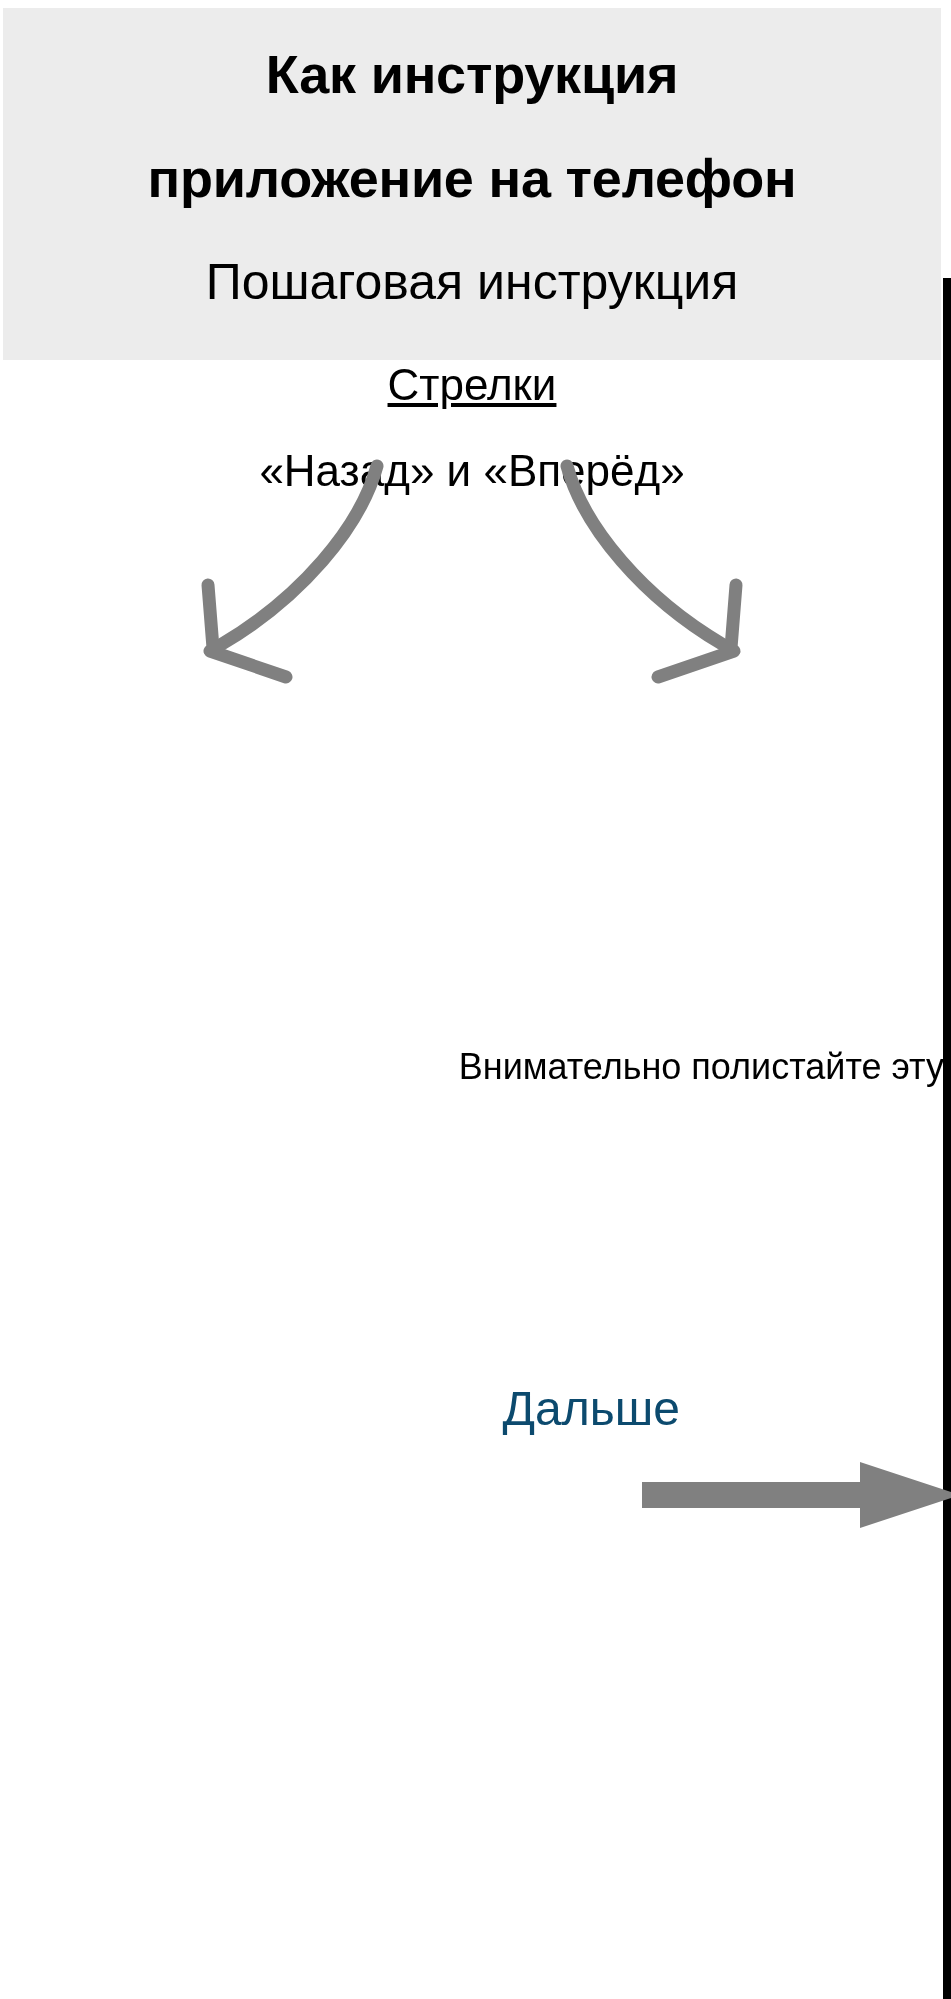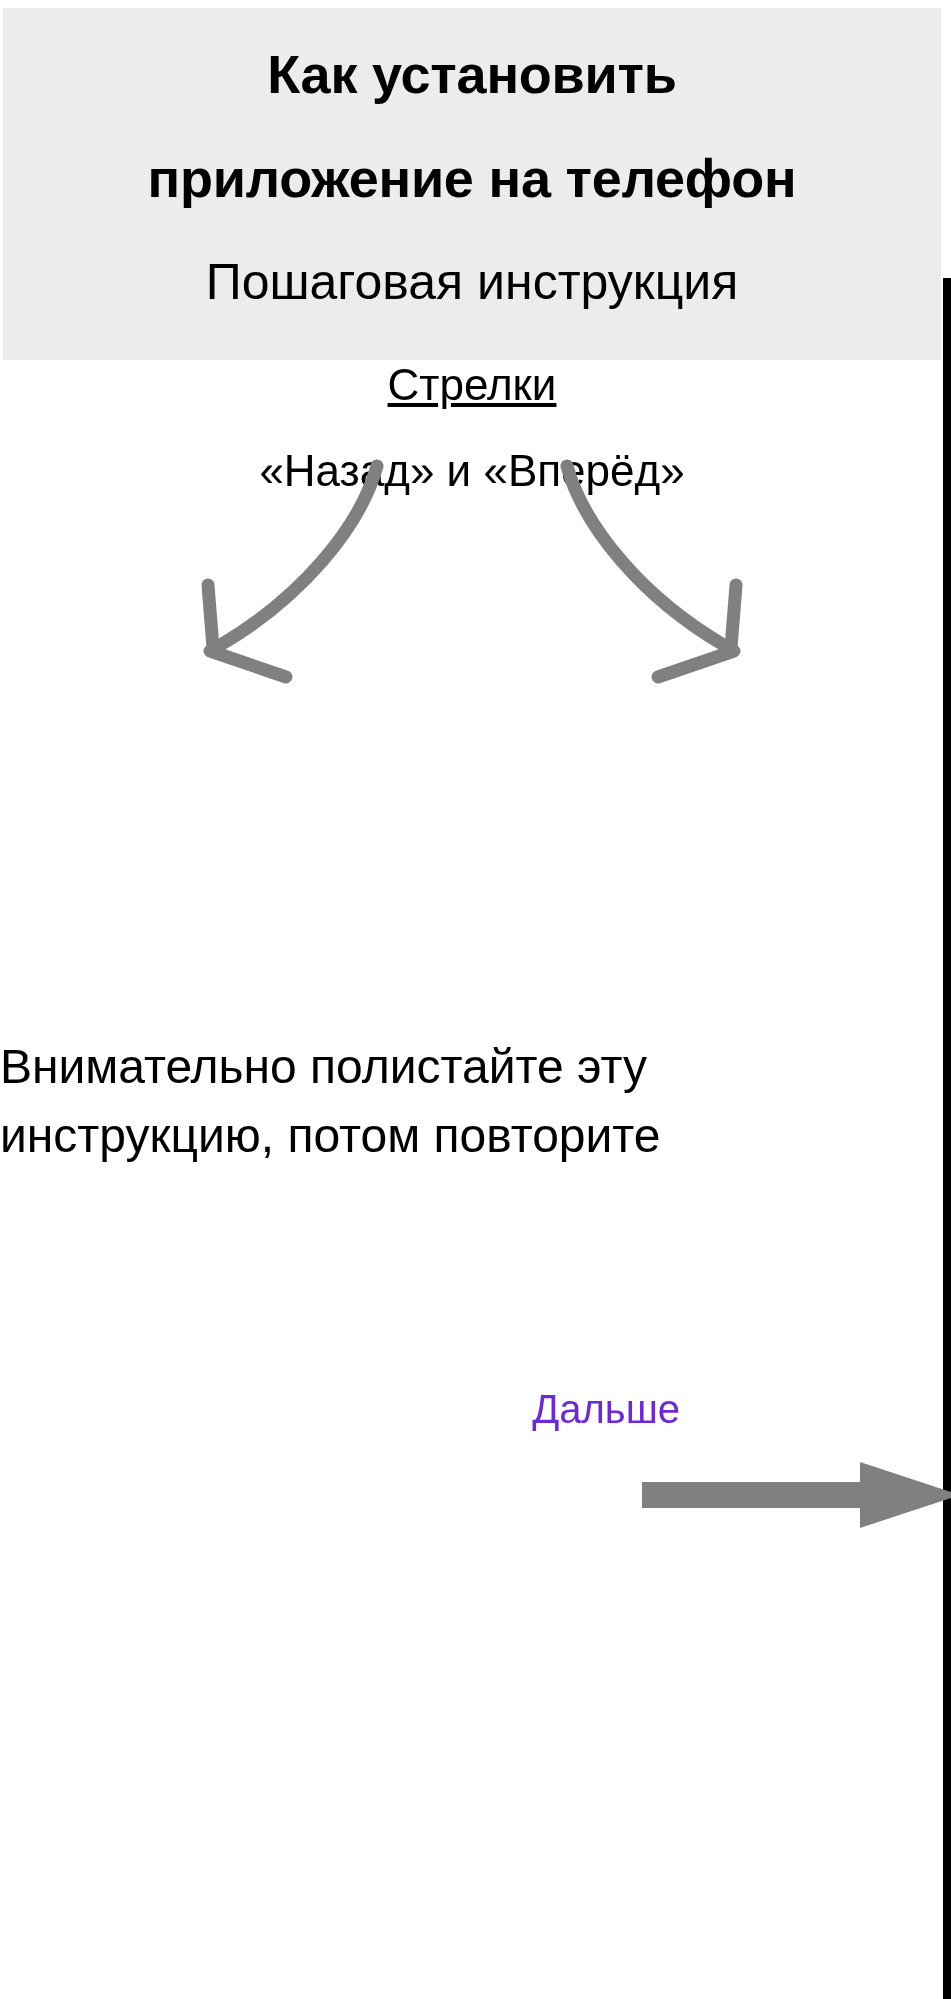--- a/index.html
+++ b/index.html
@@ -92,61 +92,61 @@
     height: 500px;
     pointer-events: none;
   }
 
   
   .paragraph {
     position: absolute;
     left: 0;
     top: 672px;
     width: 944px;
-    text-align: left;
-    font-size: 48px;
+    text-align: right;
+    font-size: 36px;
     color: #000000;
     line-height: 69px;
   }
 
   
   .next-wrap {
     position: absolute;
     left: 0;
     top: 1020px;
     width: 944px;
     height: 160px;
   }
   .next-label {
     position: absolute;
     right: 264px;
     top: 0px;
-    font-size: 40px;
-    color: #6d28d9;
+    font-size: 48px;
+    color: #0c4a6e;
     line-height: 58px;
     white-space: nowrap;
     text-align: right;
   }
   .next-arrow {
     position: absolute;
     left: 642px;
     top: 80px;
     width: 320px;
     height: 70px;
   }
 </style>
 </head>
 <body>
 
 <div id="slide">
 
   <div class="right-edge"></div>
 
   <div class="header">
-    <div class="title-line">Как установить</div>
+    <div class="title-line">Как инструкция</div>
     <div class="title-line">приложение на телефон</div>
     <div class="subtitle">Пошаговая инструкция</div>
   </div>
 
   <div class="body-area">
 
     <div class="label-arrows l1">Стрелки</div>
     <div class="label-arrows l2">«Назад» и «Вперёд»</div>
 
     <svg class="curves" viewBox="0 0 944 500">
@@ -159,21 +159,20 @@
 
       <g>
         <path d="M 567 18 C 584 80 644 150 722 196" fill="none" stroke="#808080" stroke-width="13" stroke-linecap="round"></path>
         <path d="M 731 200 L 736 137" fill="none" stroke="#808080" stroke-width="13" stroke-linecap="round"></path>
         <path d="M 734 203 L 658 229" fill="none" stroke="#808080" stroke-width="13" stroke-linecap="round"></path>
       </g>
     </svg>
 
     <div class="paragraph">
       <div>Внимательно полистайте эту</div>
-      <div>инструкцию, потом повторите</div>
     </div>
 
     <div class="next-wrap">
       <div class="next-label">Дальше</div>
       <svg class="next-arrow" viewBox="0 0 320 70">
         <polygon points="0,22 218,22 218,2 318,35 218,68 218,48 0,48" fill="#808080"></polygon>
       </svg>
     </div>
 
   </div>

